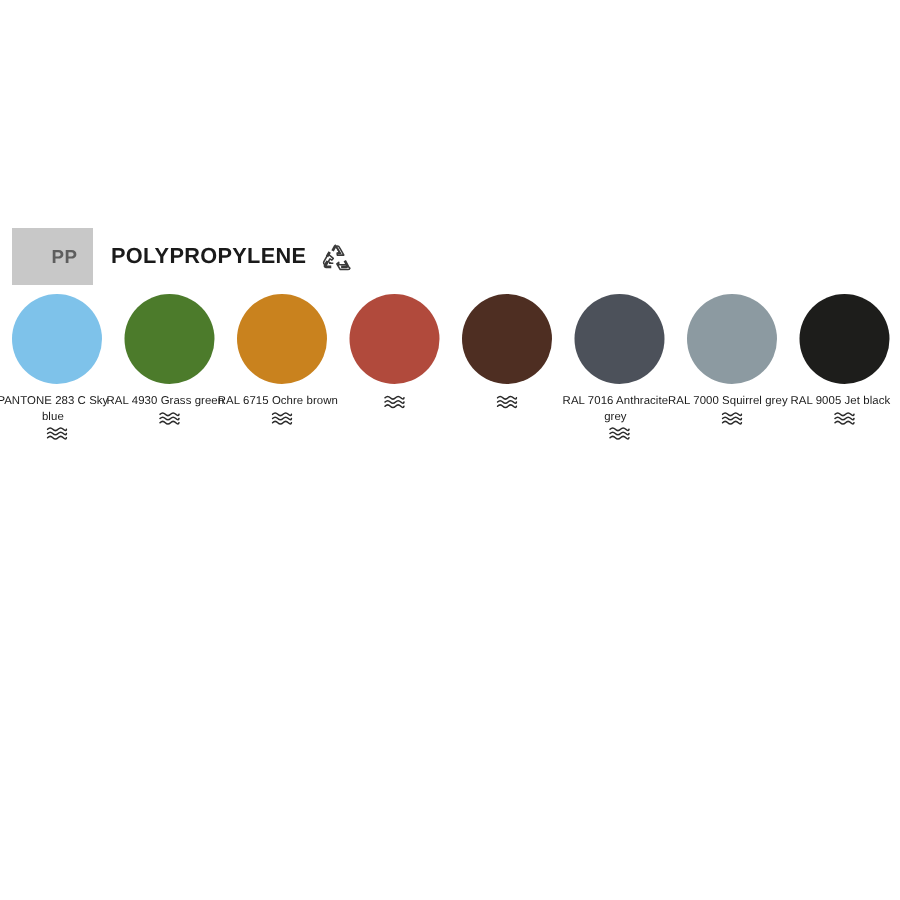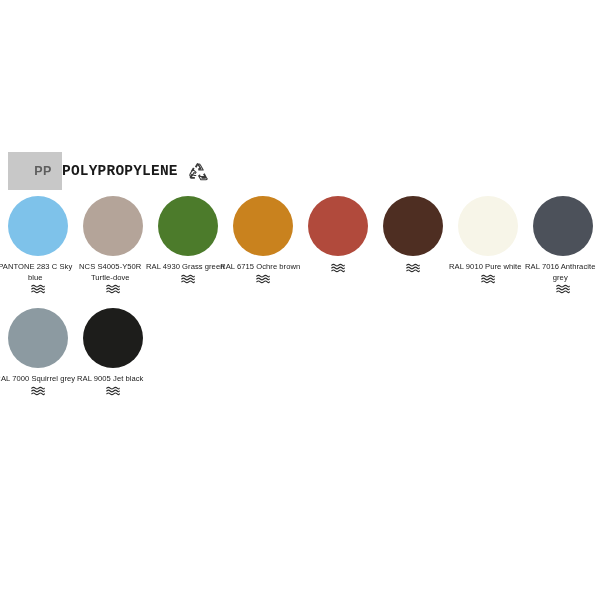--- a/index.html
+++ b/index.html
@@ -40,27 +40,27 @@
     align-items: center;
     justify-content: center;
     font-size: 12.5px;
     font-weight: bold;
     letter-spacing: 0.3px;
     color: #5e5e5e;
     font-family: "Liberation Sans", sans-serif;
     padding-left: 16px;
   }
   .material-name {
-    margin-left: 0;
+    margin-left: 12px;
     font-size: 14.5px;
     font-weight: bold;
     letter-spacing: 0.2px;
     color: #1a1a1a;
     white-space: nowrap;
-    font-family: Liberation Mono, monospace;
+    font-family: Liberation Sans, sans-serif;
   }
   .recycle-icon {
     margin-left: 9px;
     display: inline-flex;
     align-items: center;
     justify-content: center;
     width: 22px;
     height: 22px;
     position: relative;
     top: 1px;
@@ -151,35 +151,20 @@
             <g fill="none" stroke="#2b2b2b" stroke-width="1.5" stroke-linecap="round">
               <path d="M1 3 Q3.5 0.6 6 3 T11 3 T16 3 T19 3"></path>
               <path d="M1 7 Q3.5 4.6 6 7 T11 7 T16 7 T19 7"></path>
               <path d="M1 11 Q3.5 8.6 6 11 T11 11 T16 11 T19 11"></path>
             </g>
           </svg>
         </span>
       </div>
       <div class="swatch">
         <div class="swatch-dot-wrap">
-          <div class="swatch-dot" style="background: rgb(180, 164, 153);"></div>
-        </div>
-        <div class="swatch-label">NCS S4005-Y50R Turtle-dove</div>
-        <span>
-          <svg class="swatch-wave" viewBox="0 0 20 14" aria-hidden="true">
-            <g fill="none" stroke="#2b2b2b" stroke-width="1.5" stroke-linecap="round">
-              <path d="M1 3 Q3.5 0.6 6 3 T11 3 T16 3 T19 3"></path>
-              <path d="M1 7 Q3.5 4.6 6 7 T11 7 T16 7 T19 7"></path>
-              <path d="M1 11 Q3.5 8.6 6 11 T11 11 T16 11 T19 11"></path>
-            </g>
-          </svg>
-        </span>
-      </div>
-      <div class="swatch">
-        <div class="swatch-dot-wrap">
           <div class="swatch-dot" style="background: rgb(76, 123, 43);"></div>
         </div>
         <div class="swatch-label">RAL 4930 Grass green</div>
         <span>
           <svg class="swatch-wave" viewBox="0 0 20 14" aria-hidden="true">
             <g fill="none" stroke="#2b2b2b" stroke-width="1.5" stroke-linecap="round">
               <path d="M1 3 Q3.5 0.6 6 3 T11 3 T16 3 T19 3"></path>
               <path d="M1 7 Q3.5 4.6 6 7 T11 7 T16 7 T19 7"></path>
               <path d="M1 11 Q3.5 8.6 6 11 T11 11 T16 11 T19 11"></path>
             </g>
@@ -224,35 +209,20 @@
             <g fill="none" stroke="#2b2b2b" stroke-width="1.5" stroke-linecap="round">
               <path d="M1 3 Q3.5 0.6 6 3 T11 3 T16 3 T19 3"></path>
               <path d="M1 7 Q3.5 4.6 6 7 T11 7 T16 7 T19 7"></path>
               <path d="M1 11 Q3.5 8.6 6 11 T11 11 T16 11 T19 11"></path>
             </g>
           </svg>
         </span>
       </div>
       <div class="swatch">
         <div class="swatch-dot-wrap">
-          <div class="swatch-dot" style="background: rgb(247, 245, 232);"></div>
-        </div>
-        <div class="swatch-label">RAL 9010 Pure white</div>
-        <span>
-          <svg class="swatch-wave" viewBox="0 0 20 14" aria-hidden="true">
-            <g fill="none" stroke="#2b2b2b" stroke-width="1.5" stroke-linecap="round">
-              <path d="M1 3 Q3.5 0.6 6 3 T11 3 T16 3 T19 3"></path>
-              <path d="M1 7 Q3.5 4.6 6 7 T11 7 T16 7 T19 7"></path>
-              <path d="M1 11 Q3.5 8.6 6 11 T11 11 T16 11 T19 11"></path>
-            </g>
-          </svg>
-        </span>
-      </div>
-      <div class="swatch">
-        <div class="swatch-dot-wrap">
           <div class="swatch-dot" style="background: rgb(76, 81, 90);"></div>
         </div>
         <div class="swatch-label">RAL 7016 Anthracite grey</div>
         <span>
           <svg class="swatch-wave" viewBox="0 0 20 14" aria-hidden="true">
             <g fill="none" stroke="#2b2b2b" stroke-width="1.5" stroke-linecap="round">
               <path d="M1 3 Q3.5 0.6 6 3 T11 3 T16 3 T19 3"></path>
               <path d="M1 7 Q3.5 4.6 6 7 T11 7 T16 7 T19 7"></path>
               <path d="M1 11 Q3.5 8.6 6 11 T11 11 T16 11 T19 11"></path>
             </g>

